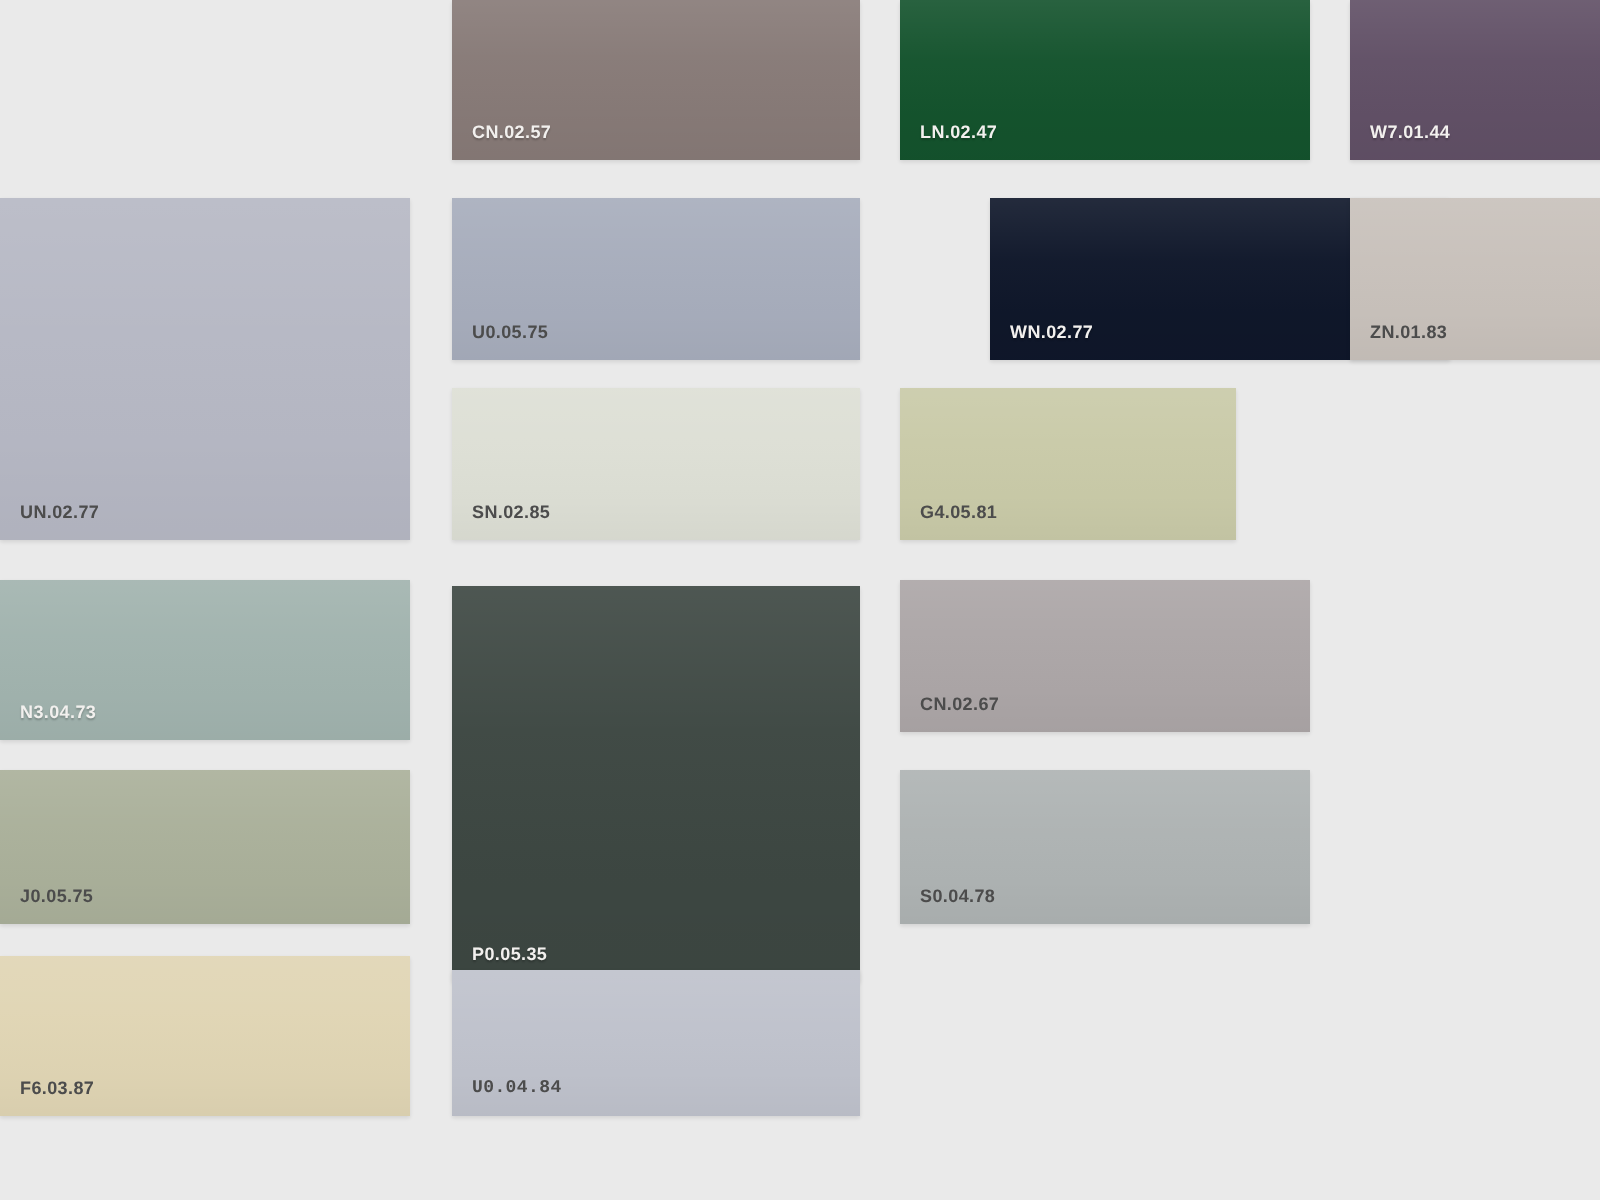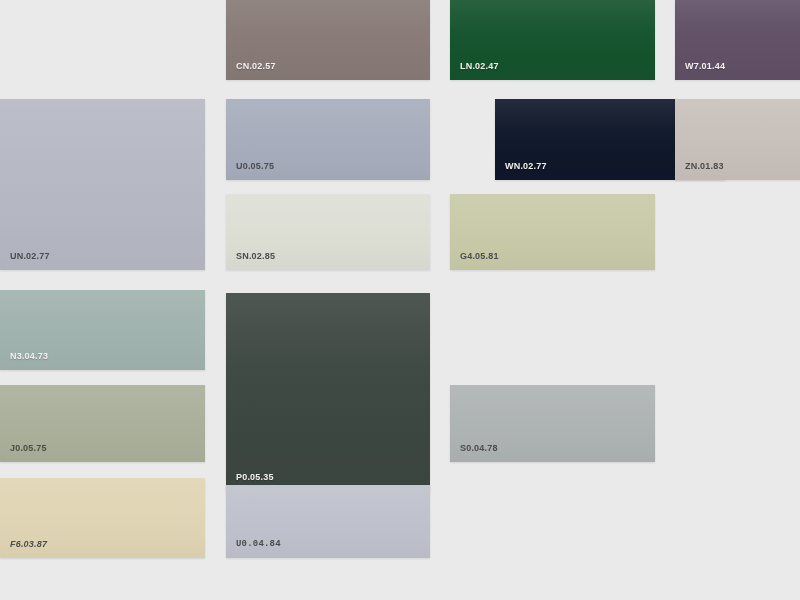--- a/index.html
+++ b/index.html
@@ -83,34 +83,37 @@
     </div>
     <div class="swatch" style="left: 450px; top: 99px; width: 230px; height: 81px; background: #0f172a; margin-left: 45px;">
       <span class="swatch-label label-light">WN.02.77</span>
     </div>
     <div class="swatch" style="left: 675px; top: 99px; width: 145px; height: 81px; background: rgb(200, 193, 187);">
       <span class="swatch-label label-dark">ZN.01.83</span>
     </div>
     <div class="swatch" style="left: 226px; top: 194px; width: 204px; height: 76px; background: rgb(221, 223, 213); padding-left: 40px;">
       <span class="swatch-label label-dark">SN.02.85</span>
     </div>
-    <div class="swatch" style="left: 450px; top: 194px; width: 205px; height: 76px; background: rgb(201, 202, 168);">
+    <div class="swatch" style="left: 450px; top: 194px; width: 168px; height: 76px; background: rgb(201, 202, 168);">
       <span class="swatch-label label-dark">G4.05.81</span>
     </div>
     <div class="swatch" style="left: 0px; top: 290px; width: 205px; height: 80px; background: rgb(161, 179, 174);">
       <span class="swatch-label label-light">N3.04.73</span>
     </div>
     <div class="swatch" style="left: 226px; top: 293px; width: 204px; height: 198px; background: rgb(61, 71, 66);">
       <span class="swatch-label label-light">P0.05.35</span>
     </div>
+    <div class="swatch" style="left: 450px; top: 290px; width: 205px; height: 76px; background: rgb(172, 166, 167);">
+      <span class="swatch-label label-dark">CN.02.67</span>
+    </div>
     <div class="swatch" style="left: 0px; top: 385px; width: 205px; height: 77px; background: rgb(170, 176, 154);">
       <span class="swatch-label label-dark">J0.05.75</span>
     </div>
     <div class="swatch" style="left: 450px; top: 385px; width: 205px; height: 77px; background: rgb(174, 179, 179);">
       <span class="swatch-label label-dark">S0.04.78</span>
     </div>
-    <div class="swatch" style="left: 0px; top: 478px; width: 205px; height: 80px; background: rgb(224, 213, 180); font-style: italic;">
+    <div class="swatch" style="left: 0px; top: 478px; width: 205px; height: 80px; background: rgb(224, 213, 180);">
       <span class="swatch-label label-dark">F6.03.87</span>
     </div>
     <div class="swatch" style="left: 226px; top: 485px; width: 204px; height: 73px; background: rgb(191, 194, 204); font-family: Liberation Mono, monospace;">
       <span class="swatch-label label-dark">U0.04.84</span>
     </div>
   </div>
 
 </body></html>

